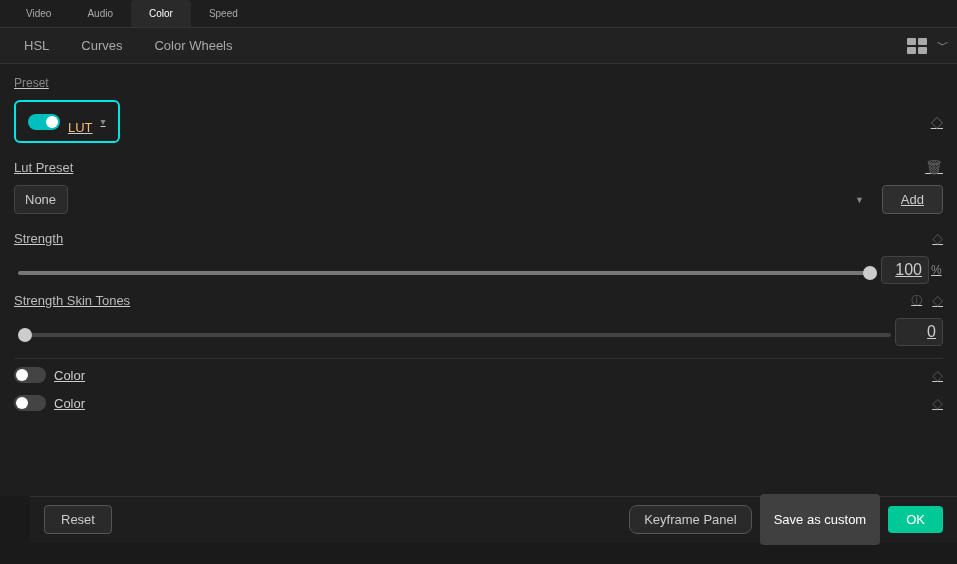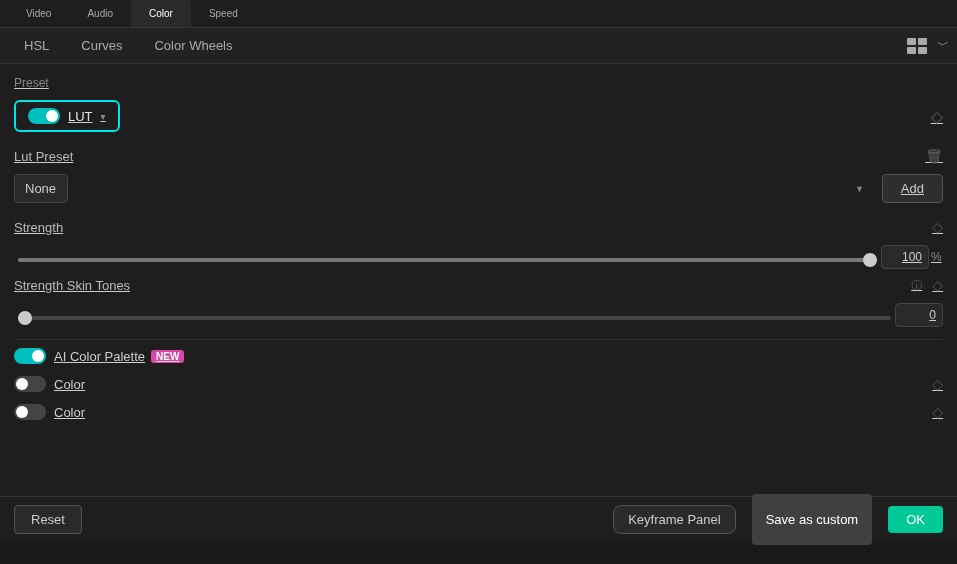--- a/index.html
+++ b/index.html
@@ -115,22 +115,23 @@
       content: '';
       position: absolute;
       width: 12px;
       height: 12px;
       background: #fff;
       border-radius: 50%;
       top: 2px;
       left: 18px;
     }
     .lut-label {
-      color: #e5e5e5;
-      font-size: 13px;
+      color: #fdba74;
+      font-size: 13px;
+      margin-top: 12px;
     }
     .lut-arrow {
       color: #888;
       font-size: 10px;
     }
     .diamond-icon {
       margin-left: auto;
       color: #555;
       font-size: 16px;
     }
@@ -229,21 +230,21 @@
       border-radius: 50%;
       cursor: pointer;
     }
     .value-box {
       background: #2a2a2a;
       border: 1px solid #444;
       border-radius: 4px;
       color: #ccc;
       width: 48px;
       padding: 4px 6px;
-      font-size: 12px;
+      font-size: 16px;
       text-align: right;
     }
     .unit-label {
       color: #888;
       font-size: 12px;
       margin-left: 2px;
       width: 12px;
     }
     .diamond-sm {
       color: #555;
@@ -297,25 +298,26 @@
       font-weight: bold;
       padding: 1px 5px;
       border-radius: 3px;
     }
 
     
     .bottom-bar {
       display: flex;
       align-items: center;
       justify-content: flex-end;
-      gap: 16px;
+      gap: 8px;
       background: #1e1e1e;
       border-top: 1px solid #333;
       padding: 8px 14px;
       height: 46px;
+      margin-left: 30px;
     }
     .reset-btn {
       background: #2a2a2a;
       border: 1px solid #555;
       border-radius: 4px;
       color: #ccc;
       padding: 6px 16px;
       font-size: 13px;
       cursor: pointer;
       margin-right: auto;
@@ -434,25 +436,20 @@
     <div class="slider-row">
       <div class="slider-container">
         <input type="range" min="0" max="100" value="0" style="background: rgb(68, 68, 68);">
       </div>
       <input class="value-box" type="text" value="0" style="">
     </div>
   </div>
 
   <hr class="divider">
 
-  <div class="feature-row">
-    <div class="toggle-sm on"></div>
-    <span class="feature-label">AI Color Palette</span>
-    <span class="new-badge">NEW</span>
-  </div>
 
   <div class="feature-row">
     <div class="toggle-sm"></div>
     <span class="feature-label">Color</span>
     <span class="diamond-sm" style="margin-left: auto;">◇</span>
   </div>
 
   <div class="feature-row">
     <div class="toggle-sm"></div>
     <span class="feature-label">Color</span>

